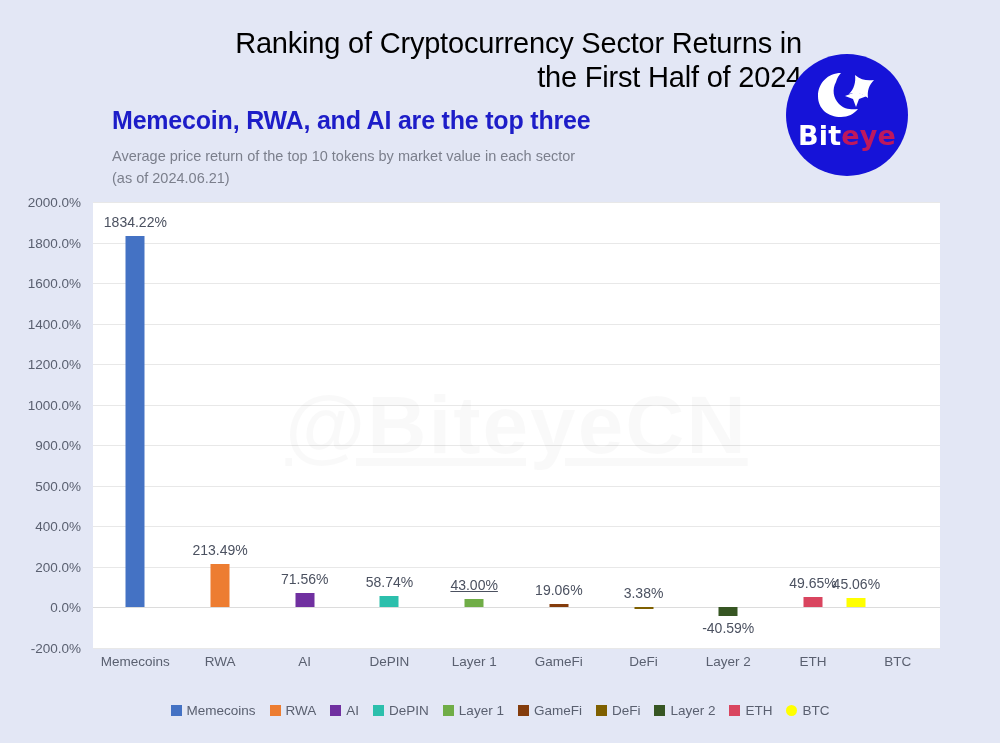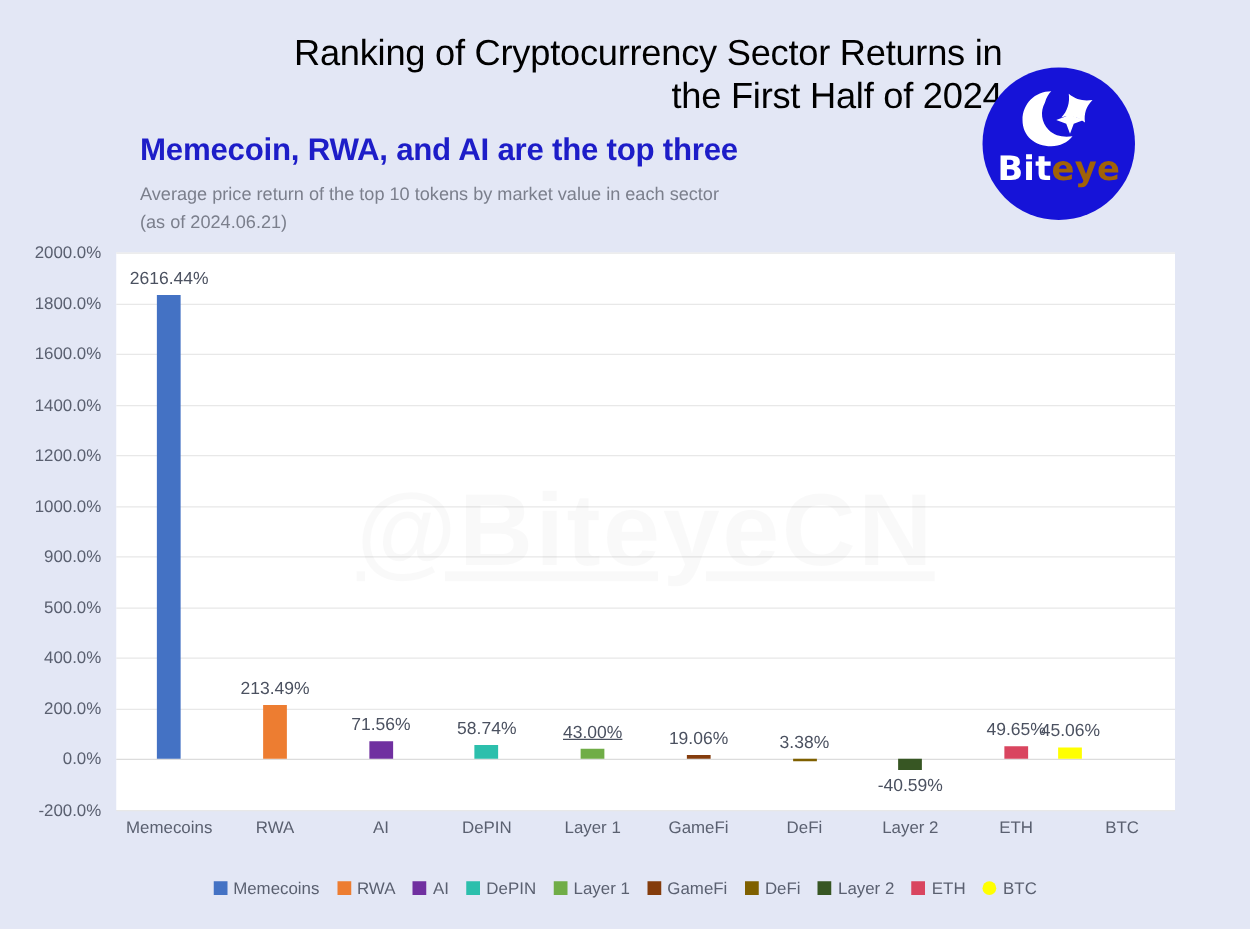--- a/index.html
+++ b/index.html
@@ -34,21 +34,21 @@
     border-radius: 50%;
     background: #1613d8;
   }
   .logo-mark { position: absolute; left: 29px; top: 17px; width: 62px; height: 48px; }
   .logo-text {
     position: absolute; left: 0; right: 0; top: 66px;
     text-align: center; font-size: 27px; font-weight: 700;
     letter-spacing: 0.2px; font-family: "DejaVu Sans", sans-serif;
   }
   .logo-text .bit { color: #ffffff; }
-  .logo-text .eye { color: #a16207; }
+  .logo-text .eye { color: #be185d; }
 
   
   .plot-area {
     position: absolute; left: 93px; top: 202px;
     width: 847px; height: 446px;
     background: #ffffff;
   }
   .gridline {
     position: absolute; left: 0; width: 100%; height: 1px;
     background: #e8e8e8;
@@ -156,21 +156,21 @@
         <div class="gridline" style="top: 283.818px;"></div>
         <div class="gridline" style="top: 324.364px;"></div>
         <div class="gridline" style="top: 364.909px;"></div>
         <div class="gridline zeroline" style="top: 405.455px;"></div>
         <div class="gridline" style="top: 446px;"></div>
       </div>
     <div class="watermark">@BiteyeCN</div>
     <div class="bars-layer" id="bars">
         <div class="bar-slot" style="left: 0px; width: 84.7px;">
           <div class="bar" style="top: 33.6081px; height: 371.846px; background: rgb(68, 114, 196);"></div>
-          <div class="bar-label" style="top: 11.6081px;">2616.44%</div>
+          <div class="bar-label" style="top: 11.6081px;">1834.22%</div>
         </div>
         <div class="bar-slot" style="left: 84.7px; width: 84.7px;">
           <div class="bar" style="top: 362.174px; height: 43.2802px; background: rgb(237, 125, 49);"></div>
           <div class="bar-label" style="top: 340.174px;">213.49%</div>
         </div>
         <div class="bar-slot" style="left: 169.4px; width: 84.7px;">
           <div class="bar" style="top: 390.947px; height: 14.5072px; background: rgb(112, 48, 160);"></div>
           <div class="bar-label" style="top: 368.947px;">71.56%</div>
         </div>
         <div class="bar-slot" style="left: 254.1px; width: 84.7px; text-decoration: underline;">

